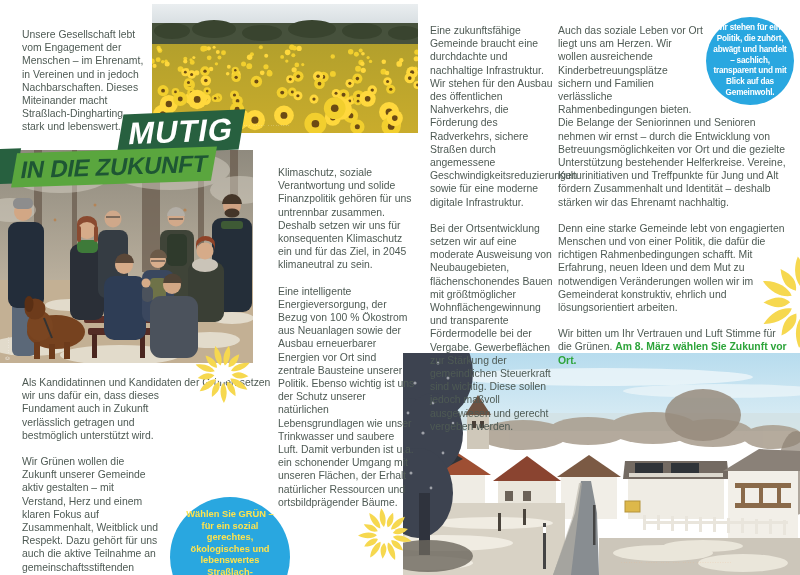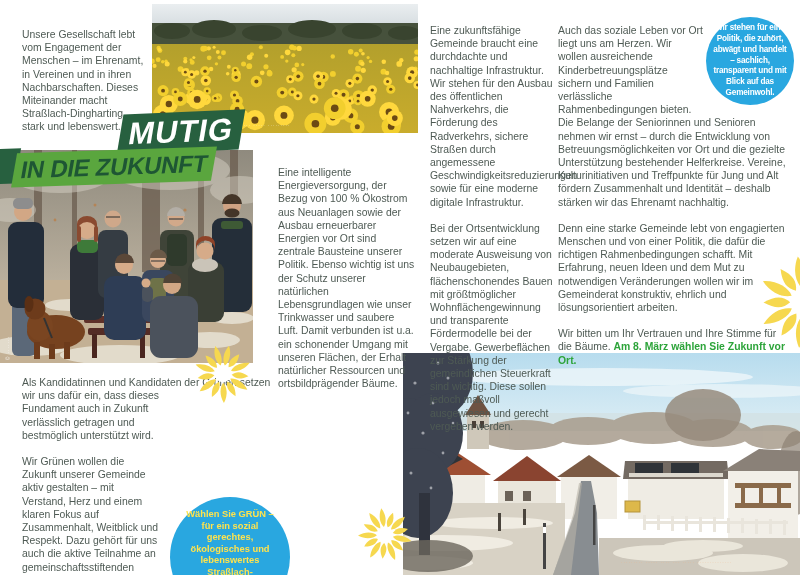--- a/index.html
+++ b/index.html
@@ -36,21 +36,21 @@
   .credit{position:absolute;font-size:4.5px;color:#ffffff;opacity:.75;z-index:3;
         letter-spacing:1px;white-space:nowrap;}
   .credit-vert{transform:rotate(-90deg);transform-origin:left top;}
 </style>
 </head>
 <body>
 
 <div class="page">
 
   <div class="col" style="left:22px;top:28px;width:122px;">
-    <p>Unsere Gesellschaft lebt vom Engagement der Menschen – im Ehrenamt, in Vereinen und in ihren Nachbarschaften. Dieses Miteinander macht Straßlach-Dingharting stark und lebenswert.</p>
+    <p>Unsere Gesellschaft lebt vom Engagement der Menschen – im Ehrenamt, in Vereinen und in jedoch Nachbarschaften. Dieses Miteinander macht Straßlach-Dingharting stark und lebenswert.</p>
   </div>
 
   <div class="photo" style="left:152px;top:4px;width:266px;height:129px;">
     <svg viewBox="0 0 266 129" preserveAspectRatio="none">
       <defs>
         <linearGradient id="skyA" x1="0" y1="0" x2="0" y2="1">
           <stop offset="0" stop-color="#eaeef0"></stop>
             <stop offset="1" stop-color="#d3dade"></stop>
         </linearGradient>
         <linearGradient id="fieldA" x1="0" y1="0" x2="0" y2="1">
@@ -436,36 +436,37 @@
 
   <div class="col" style="left:22px;top:376px;width:252px;height:199px;">
     <div class="circle-cta">
       <span>Wählen Sie GRÜN – für ein sozial gerechtes, ökologisches und lebenswertes Straßlach-Dingharting!</span>
     </div>
     <p>Als Kandidatinnen und Kandidaten der Grünen setzen wir uns dafür ein, dass dieses Fundament auch in Zukunft verlässlich getragen und bestmöglich unterstützt wird.</p>
     <p>Wir Grünen wollen die Zukunft unserer Gemeinde aktiv gestalten – mit Verstand, Herz und einem klaren Fokus auf Zusammenhalt, Weitblick und Respekt. Dazu gehört für uns auch die aktive Teilnahme an gemeinschaftsstiftenden Aktionen, wie z.B. das Ramadama oder an Initiativen zur politischen Bildung und zur Stärkung demokratischer Werte.</p>
   </div>
 
   <div class="col" style="left:278px;top:166px;width:138px;">
+    <p>Klimaschutz, soziale Verantwortung und solide Finanzpolitik gehören für uns untrennbar zusammen. Deshalb setzen wir uns für konsequenten Klimaschutz ein und für das Ziel, in 2045 klimaneutral zu sein.</p>
     <p>Eine intelligente Energieversorgung, der Bezug von 100 % Ökostrom aus Neuanlagen sowie der Ausbau erneuerbarer Energien vor Ort sind zentrale Bausteine unserer Politik. Ebenso wichtig ist uns der Schutz unserer natürlichen Lebensgrundlagen wie unser Trinkwasser und saubere Luft. Damit verbunden ist u.a. ein schonender Umgang mit unseren Flächen, der Erhalt natürlicher Ressourcen und ortsbildprägender Bäume.</p>
   </div>
 
   <div class="col" style="left:430px;top:24px;width:124px;">
     <p>Eine zukunftsfähige Gemeinde braucht eine durchdachte und nachhaltige Infrastruktur. Wir stehen für den Ausbau des öffentlichen Nahverkehrs, die Förderung des Radverkehrs, sichere Straßen durch angemessene Geschwindigkeitsreduzierungen sowie für eine moderne digitale Infrastruktur.</p>
     <p>Bei der Ortsentwicklung setzen wir auf eine moderate Ausweisung von Neubaugebieten, flächenschonendes Bauen mit größtmöglicher Wohnflächengewinnung und transparente Fördermodelle bei der Vergabe. Gewerbeflächen zur Stärkung der gemeindlichen Steuerkraft sind wichtig. Diese sollen jedoch maßvoll ausgewiesen und gerecht vergeben werden.</p>
   </div>
 
   <div class="col" style="left:558px;top:24px;width:234px;">
     <div class="bubble">
       <span>Wir stehen für eine Politik, die zuhört, abwägt und handelt – sachlich, transparent und mit Blick auf das Gemeinwohl.</span>
     </div>
     <p>Auch das soziale Leben vor Ort liegt uns am Herzen. Wir wollen ausreichende Kinderbetreuungsplätze sichern und Familien verlässliche Rahmenbedingungen bieten. Die Belange der Seniorinnen und Senioren nehmen wir ernst – durch die Entwicklung von Betreuungsmöglichkeiten vor Ort und die gezielte Unterstützung bestehender Helferkreise. Vereine, Kulturinitiativen und Treffpunkte für Jung und Alt fördern Zusammenhalt und Identität – deshalb stärken wir das Ehrenamt nachhaltig.</p>
     <p>Denn eine starke Gemeinde lebt von engagierten Menschen und von einer Politik, die dafür die richtigen Rahmenbedingungen schafft. Mit Erfahrung, neuen Ideen und dem Mut zu notwendigen Veränderungen wollen wir im Gemeinderat konstruktiv, ehrlich und lösungsorientiert arbeiten.</p>
     <p>
-      <span>Wir bitten um Ihr Vertrauen und Ihre Stimme für die Bäume. </span><span class="cta-green">Am 8. März wählen Sie Zukunft vor Ort.</span>
+      <span>Wir bitten um Ihr Vertrauen und Luft Stimme für die Grünen. </span><span class="cta-green">Am 8. März wählen Sie Zukunft vor Ort.</span>
     </p>
   </div>
 
   <div class="photo" style="left:403px;top:353px;width:397px;height:222px;">
     <svg viewBox="0 0 397 222" preserveAspectRatio="none">
       <defs>
         <linearGradient id="skyB" x1="0" y1="0" x2="0" y2="1">
           <stop offset="0" stop-color="#b7dcee"></stop>
             <stop offset="1" stop-color="#ddeef5"></stop>
         </linearGradient>

